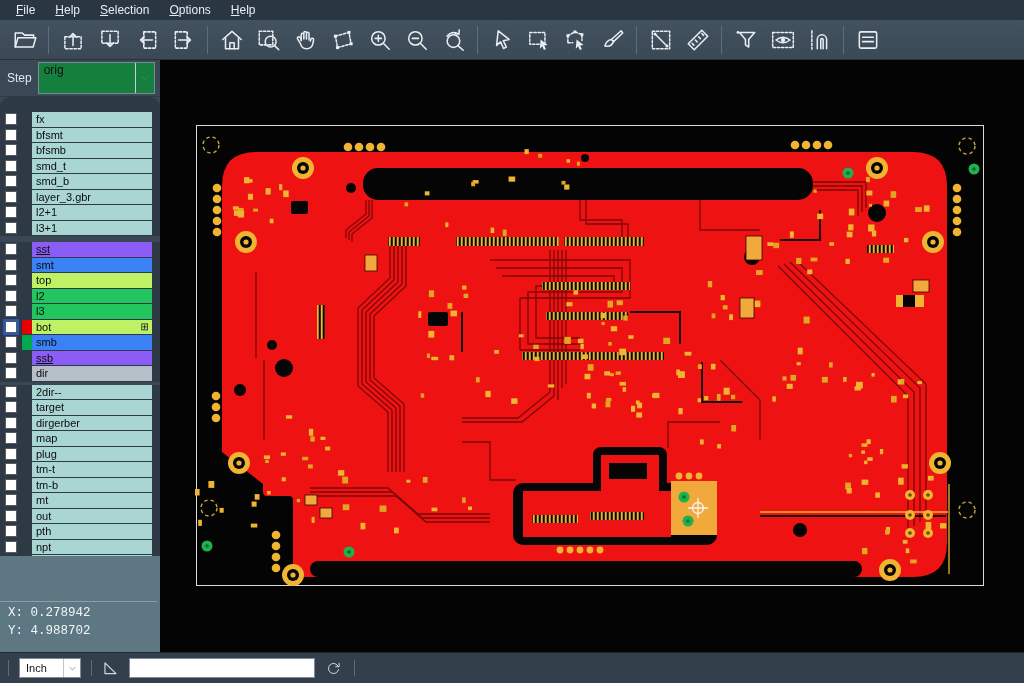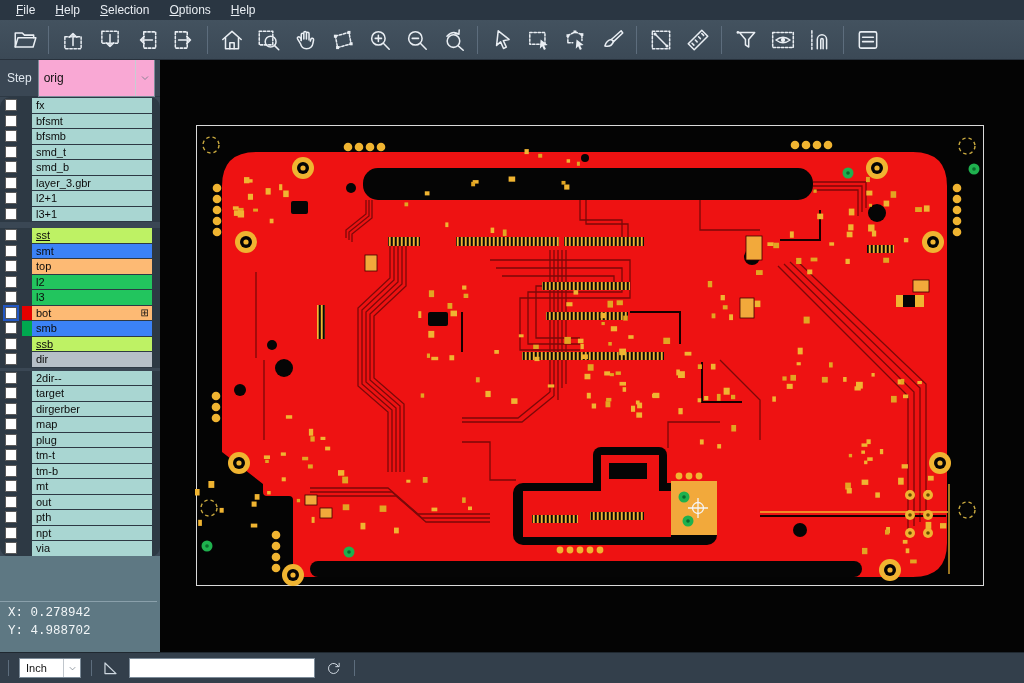--- a/index.html
+++ b/index.html
@@ -21,39 +21,39 @@
   .tb-sep{width:1px;height:28px;background:#5d6d7d;margin:0 5px;flex:0 0 auto;}
 
   
   .canvas{position:absolute;left:160px;top:60px;width:864px;height:592px;background:#040404;}
 
   
   .sidebar{position:absolute;left:0;top:60px;width:160px;height:592px;background:#3a4754;z-index:5;}
   .step-row{height:37px;display:flex;align-items:center;padding:0 5px 0 7px;box-sizing:border-box;
             border-bottom:1px solid #2d3944;}
   .step-label{color:#dfe7ee;font-size:12px;margin-right:6px;}
-  .step-select{flex:1;height:38px;background:#f9a8d4;border:1px solid #7c8b98;display:flex;align-items:center;box-sizing:border-box;}
+  .step-select{flex:1;height:32px;background:#15803d;border:1px solid #7c8b98;display:flex;box-sizing:border-box;}
   .step-select .val{flex:1;font-size:12px;color:#111;padding-left:5px;}
   .step-select .chev{width:18px;height:100%;border-left:1px solid #c8cdd2;display:flex;align-items:center;justify-content:center;}
   .step-select .chev svg{stroke:#6a7680;fill:none;stroke-width:1.6;}
 
-  .layer-list{position:absolute;left:0;top:37px;right:0;background:#2d3944;padding-top:1px;border-radius:10px;}
+  .layer-list{position:absolute;left:0;top:37px;right:0;background:#2d3944;padding-top:15px;border-radius:10px;}
   .group-gap{height:6px;background:#3a4754;}
   .group-gap.small{height:3px;}
   .layer-row{height:14.5px;margin-bottom:1px;display:flex;align-items:stretch;}
   .cb-col{width:22px;display:flex;align-items:center;justify-content:center;flex:0 0 auto;}
   .cb{width:10px;height:10px;background:#fff;border:1px solid #5a5a5a;box-sizing:content-box;}
   .cb.sel{box-shadow:0 0 0 2px #2257c4;}
   .sw-col{width:10px;flex:0 0 auto;}
   .cell{flex:1;margin-right:8px;font-size:11px;line-height:14.5px;color:#0c0c0c;padding-left:4px;
         white-space:nowrap;overflow:hidden;display:flex;}
   .cell .nm{flex:1;}
   .cell .grid{font-size:10px;line-height:14.5px;padding-right:3px;color:#111;}
-  .c-teal{background:#a9d6d2;} .c-white{background:#bef264;text-decoration:underline;} .c-green{background:#3b82f6;}
-  .c-amber{background:#fdba74;} .c-gold{background:#22c55e;} .c-gray{background:#b6bfc7;}
+  .c-teal{background:#a9d6d2;} .c-white{background:#8b5cf6;text-decoration:underline;} .c-green{background:#3b82f6;}
+  .c-amber{background:#bef264;} .c-gold{background:#22c55e;} .c-gray{background:#b6bfc7;}
 
   .coords-panel{position:absolute;left:0;bottom:0;width:160px;height:96px;background:#5e7883;box-sizing:border-box;font-family:Liberation Mono, monospace;}
   .coords-panel .divider{position:absolute;left:0;right:3px;top:45px;border-top:1px solid #8aa0ab;}
   .coords-panel .ctext{position:absolute;left:8px;color:#f2f6f8;font-size:12.5px;}
   .coords-panel .cx{top:50px;} .coords-panel .cy{top:68px;}
 
   
   .statusbar{position:absolute;left:0;top:652px;width:1024px;height:31px;background:#333f4b;
              border-top:1px solid #1f2830;display:flex;align-items:center;box-sizing:border-box;z-index:9;}
   .sb-sep{width:1px;height:16px;background:#5d6d7d;flex:0 0 auto;}

